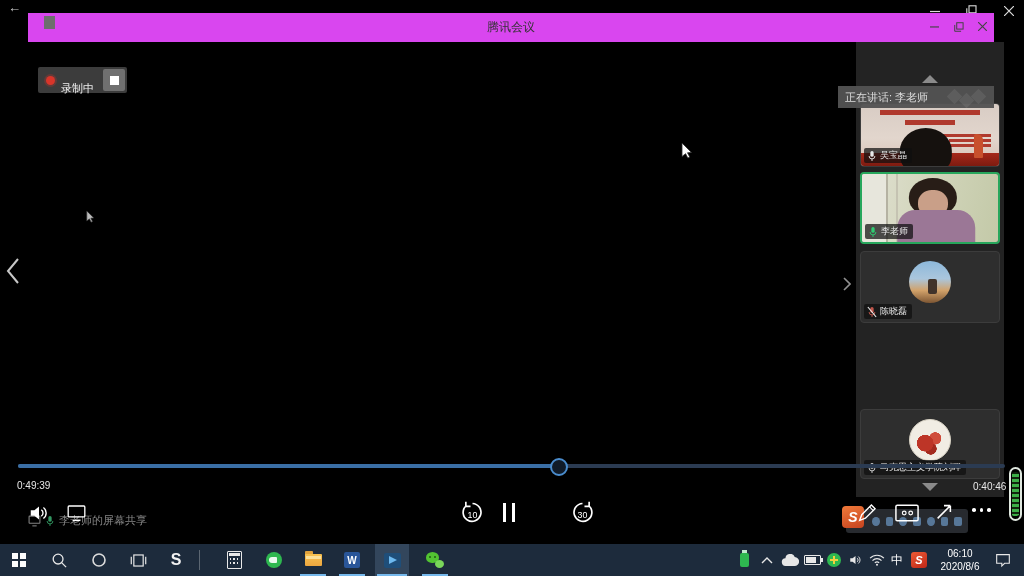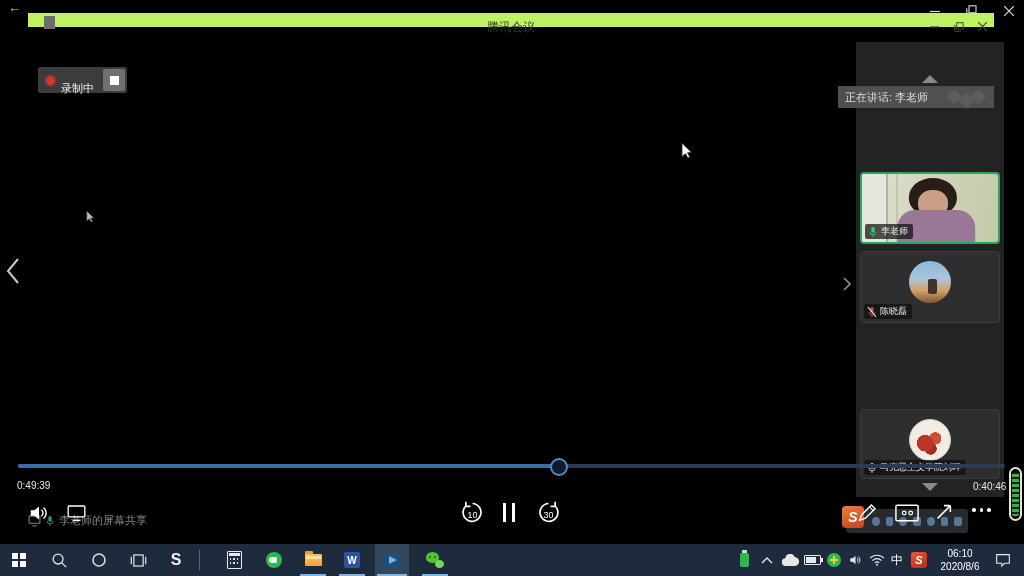--- a/index.html
+++ b/index.html
@@ -8,21 +8,21 @@
   .abs{position:absolute;}
   svg{display:block;}
 
   
   #top-strip{left:0;top:0;width:1024px;height:14px;}
   #back-btn{left:8px;top:1px;color:#cfcfcf;font-size:13px;line-height:13px;cursor:default;}
   #top-controls{right:10px;top:5px;display:flex;gap:26px;align-items:center;}
   .wc{width:11px;height:11px;display:flex;align-items:center;justify-content:center;}
 
   
-  #title-bar{left:28px;top:13px;width:966px;height:14px;background:#bef264;}
+  #title-bar{left:28px;top:13px;width:966px;height:29px;background:#d946ef;}
   #title-bar-icon{left:16px;top:3px;width:11px;height:13px;background:#6e6e6e;}
   #window-title{left:0;top:0;width:100%;height:29px;line-height:29px;text-align:center;
                 color:#333;font-size:12px;}
   #inner-controls{right:6px;top:8px;display:flex;gap:13px;align-items:center;}
 
   
   #rec-badge{left:38px;top:67px;height:26px;background:rgba(62,62,62,.96);border-radius:2px;
              display:flex;align-items:center;padding:0 0 0 8px;}
   #rec-dot{width:9px;height:9px;border-radius:50%;background:#d8352a;box-shadow:0 0 0 2px rgba(216,53,42,.25);}
   #rec-label{color:#eee;font-size:11px;margin:16px 7px 0 6px;}
@@ -100,21 +100,21 @@
                    background:#101b29;transform:translateX(-50%);}
   .time{color:#e8e8e8;font-size:10px;}
   #time-elapsed{left:17px;top:480px;}
   #time-remaining{left:973px;top:481px;}
   .pctl{display:flex;align-items:center;}
   #vol-btn{left:28px;top:502px;}
   #cast-btn{left:66px;top:503px;}
   #rewind-btn{left:460px;top:500px;}
   #pause-btn{left:503px;top:503px;display:flex;gap:6px;}
   #pause-btn span{width:3px;height:19px;background:#fff;}
-  #forward-btn{left:536px;top:500px;}
+  #forward-btn{left:570px;top:500px;}
   #pencil-btn{left:856px;top:502px;z-index:6;}
   #shot-btn{left:895px;top:504px;z-index:6;}
   #fullscreen-btn{left:934px;top:502px;z-index:6;}
   #more-btn{left:972px;top:508px;display:flex;gap:4px;align-items:center;z-index:6;}
   #more-btn span{width:3.5px;height:3.5px;border-radius:50%;background:#fff;}
 
   
   #annot-bar{left:846px;top:509px;width:122px;height:24px;background:rgba(120,132,146,.32);
              border-radius:3px;display:flex;align-items:center;gap:6px;padding:0 6px 0 26px;box-sizing:border-box;}
   #annot-bar .ai{width:9px;height:9px;background:#5d7fa4;border-radius:2px;opacity:.9;}
@@ -221,20 +221,39 @@
   <span id="rec-stop">
       <span></span>
     </span>
 </div>
 
 <div class="abs" id="sidebar">
   <div class="abs scroll-arrow" style="top:33px;">
       <span class="tri-up"></span>
     </div>
 
+  <div class="abs thumb" style="top:61px;height:64px;">
+    <div id="t1-bg">
+      <span class="slide-line" style="left:14%;top:6px;width:72%;height:5px;"></span>
+      <span class="slide-line" style="left:32%;top:16px;width:36%;height:5px;"></span>
+      <span class="slide-line" style="right:8px;top:30px;width:48px;height:2.5px;"></span>
+      <span class="slide-line" style="right:8px;top:35px;width:42px;height:2.5px;"></span>
+      <span class="slide-line" style="right:8px;top:40px;width:46px;height:2.5px;"></span>
+      <span id="t1-band"></span>
+        <span id="t1-flag"></span>
+        <span id="t1-head"></span>
+    </div>
+    <div class="name-tag">
+      <svg class="mic" viewBox="0 0 12 14">
+          <rect x="4" y="1" width="4" height="7" rx="2" fill="#e8e8e8"></rect>
+          <path d="M2.5 7a3.5 3.5 0 007 0M6 10.5V13" stroke="#e8e8e8" stroke-width="1.1" fill="none"></path>
+        </svg>
+      <span class="nm">吴宝晶</span>
+    </div>
+  </div>
 
   <div class="abs thumb" style="top:209px;height:72px;">
     <div class="avatar" id="t3-av">
         <i></i>
       </div>
     <div class="name-tag">
       <svg class="mic" viewBox="0 0 12 14">
           <rect x="4" y="1" width="4" height="7" rx="2" fill="#c0554a"></rect>
           <path d="M2.5 7a3.5 3.5 0 007 0M6 10.5V13" stroke="#c0554a" stroke-width="1.1" fill="none"></path>
           <line x1="1" y1="1" x2="11" y2="13" stroke="#f1f1f1" stroke-width="1.3"></line>

